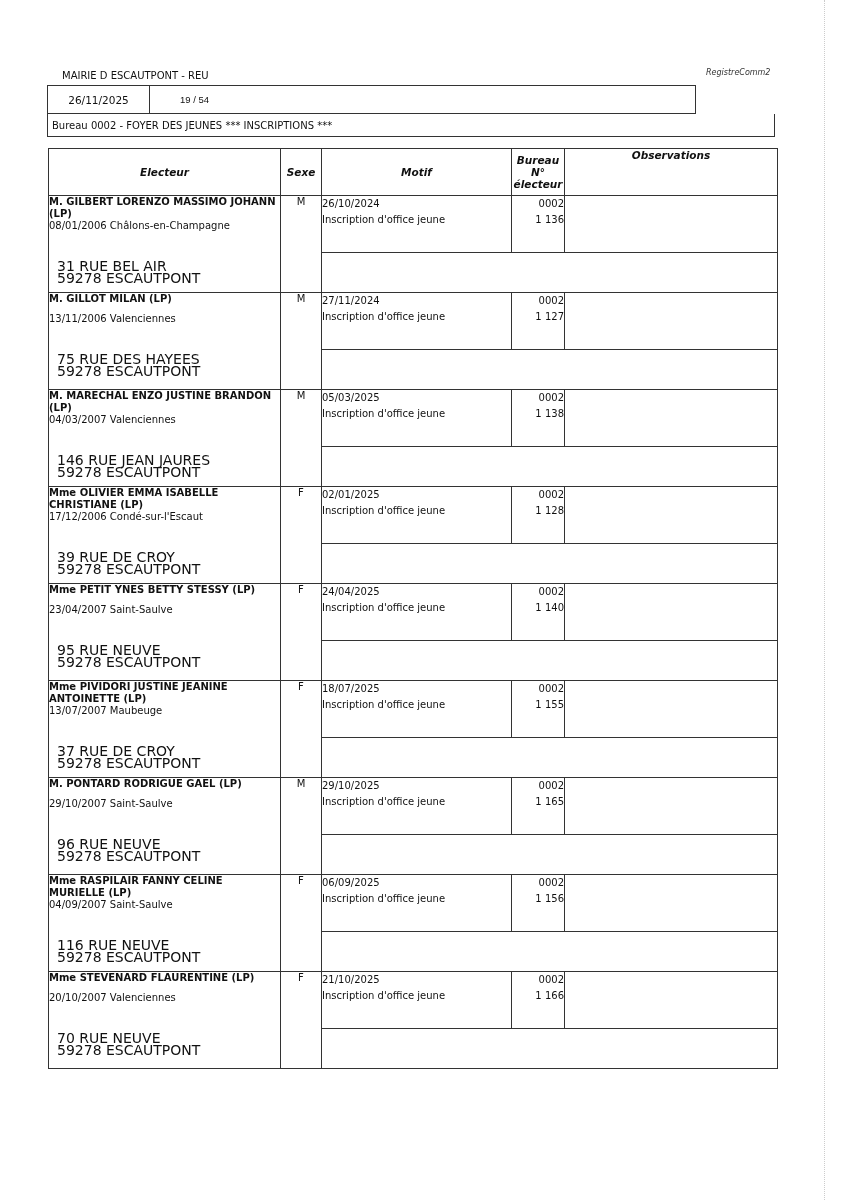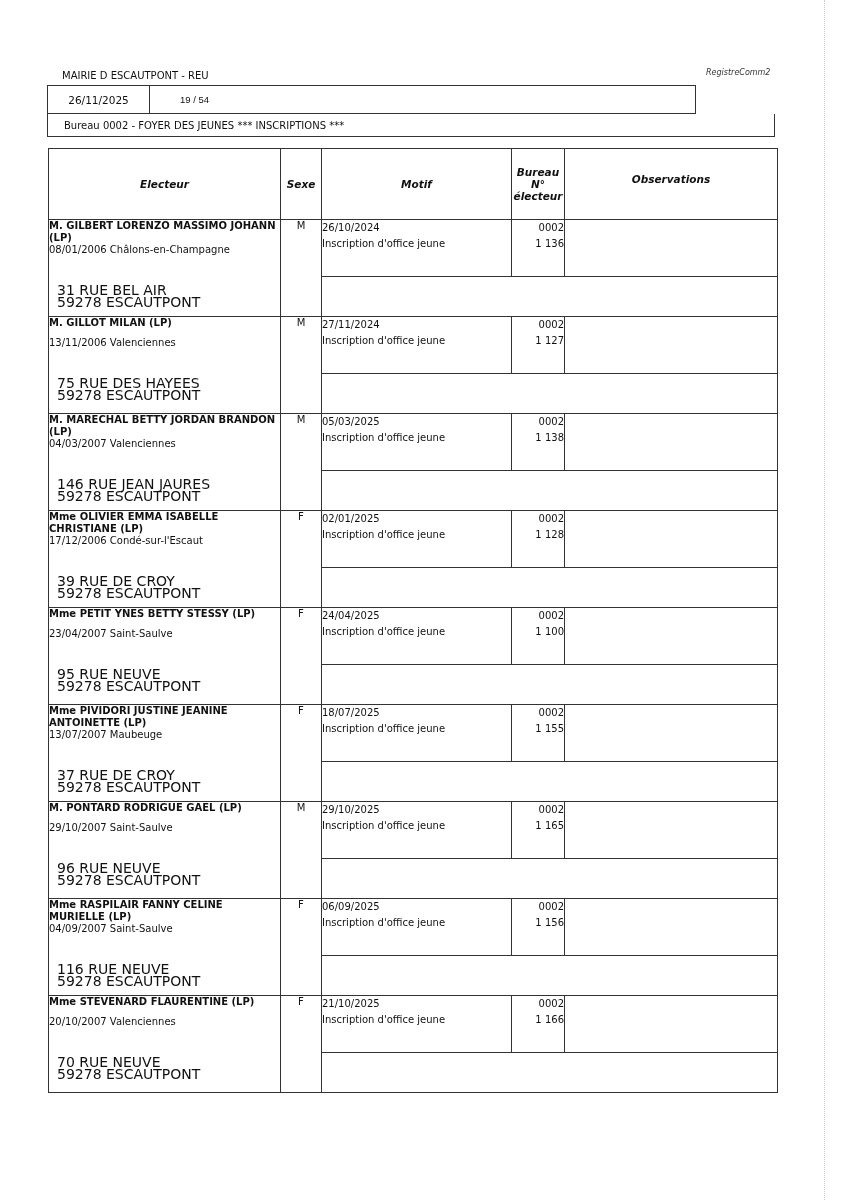--- a/index.html
+++ b/index.html
@@ -5,21 +5,21 @@
   html, body { margin:0; padding:0; background:#fff; }
   body { width:849px; height:1200px; position:relative; overflow:hidden;
          font-family:"DejaVu Sans", sans-serif; color:#111; }
   .abs { position:absolute; }
   .org { left:62px; top:70px; font-size:10px; }
   .ref { left:706px; top:68px; font-size:8px; font-style:italic; color:#333; }
   .hdr-box { left:47px; top:85px; width:649px; height:29px; border:1px solid #333; box-sizing:border-box; display:flex; }
   .hdr-date { width:101px; border-right:1px solid #333; display:flex; align-items:center; justify-content:center; font-size:10.5px; }
   .hdr-title { flex:1; display:flex; align-items:center; justify-content:center; font-weight:bold; font-size:12.5px; border-right:1px solid #333; }
   .hdr-page { width:89px; display:flex; align-items:center; justify-content:center; font-size:9.5px; font-family:"Liberation Sans", sans-serif; }
-  .bureau-box { left:47px; top:114px; width:728px; height:23px; border:1px solid #333; border-top:none; box-sizing:border-box; font-size:10px; display:flex; align-items:center; padding-left:16px; }
+  .bureau-box { left:47px; top:114px; width:728px; height:23px; border:1px solid #333; border-top:none; box-sizing:border-box; font-size:10px; display:flex; align-items:center; padding-left:4px; }
   .scanline { left:824px; top:0; width:0; height:1200px; border-left:1px dotted #ccc; }
 
   table.reg { position:absolute; left:48px; top:148px; width:730px; border-collapse:collapse; table-layout:fixed; }
   table.reg th, table.reg td { border:1px solid #333; padding:0; vertical-align:top; font-size:10px; }
   table.reg th { font-weight:bold; height:46px; vertical-align:middle; text-align:center; font-size:10.5px;font-style:italic; }
   th.bureau-h { font-size:10px; line-height:12px; }
   td.elect { padding:4px 6px 0 9px; height:96px; }
   .name { font-weight:bold; font-size:10px; line-height:12px; }
   .birth { font-size:10px; line-height:12px; margin-top:0; }
   .birth.gap { margin-top:8px; }
@@ -54,21 +54,21 @@
   <thead>
     <tr>
       <th>Electeur</th>
       <th>Sexe</th>
       <th>Motif</th>
       <th class="bureau-h">
         <div>Bureau</div>
         <div>N°</div>
         <div>électeur</div>
       </th>
-      <th style="vertical-align:top;padding-top:24px;">Observations</th>
+      <th style="vertical-align:top;padding-top:0;">Observations</th>
     </tr>
   </thead>
   <tbody id="rows">
   <tr>
     <td class="elect" rowspan="2">
       <div class="name">M. GILBERT LORENZO MASSIMO JOHANN (LP)</div>
       <div class="birth">08/01/2006 Châlons-en-Champagne</div>
       <div class="addr">
         <div>31 RUE BEL AIR</div>
         <div>59278 ESCAUTPONT</div>
@@ -108,21 +108,21 @@
       <div>1 127</div>
     </td>
     <td class="obs"></td>
   </tr>
   <tr>
     <td class="blank" colspan="3"></td>
   </tr>
 
   <tr>
     <td class="elect" rowspan="2">
-      <div class="name">M. MARECHAL BETTY JORDAN BRANDON (LP)</div>
+      <div class="name">M. MARECHAL ENZO JUSTINE BRANDON (LP)</div>
       <div class="birth">04/03/2007 Valenciennes</div>
       <div class="addr">
         <div>146 RUE JEAN JAURES</div>
         <div>59278 ESCAUTPONT</div>
       </div>
     </td>
     <td class="sexe" rowspan="2">M</td>
     <td class="motif">
       <div>05/03/2025</div>
       <div>Inscription d'office jeune</div>
@@ -170,21 +170,21 @@
         <div>59278 ESCAUTPONT</div>
       </div>
     </td>
     <td class="sexe" rowspan="2">F</td>
     <td class="motif">
       <div>24/04/2025</div>
       <div>Inscription d'office jeune</div>
     </td>
     <td class="bur">
       <div>0002</div>
-      <div>1 100</div>
+      <div>1 140</div>
     </td>
     <td class="obs"></td>
   </tr>
   <tr>
     <td class="blank" colspan="3"></td>
   </tr>
 
   <tr>
     <td class="elect" rowspan="2">
       <div class="name">Mme PIVIDORI JUSTINE JEANINE ANTOINETTE (LP)</div>

